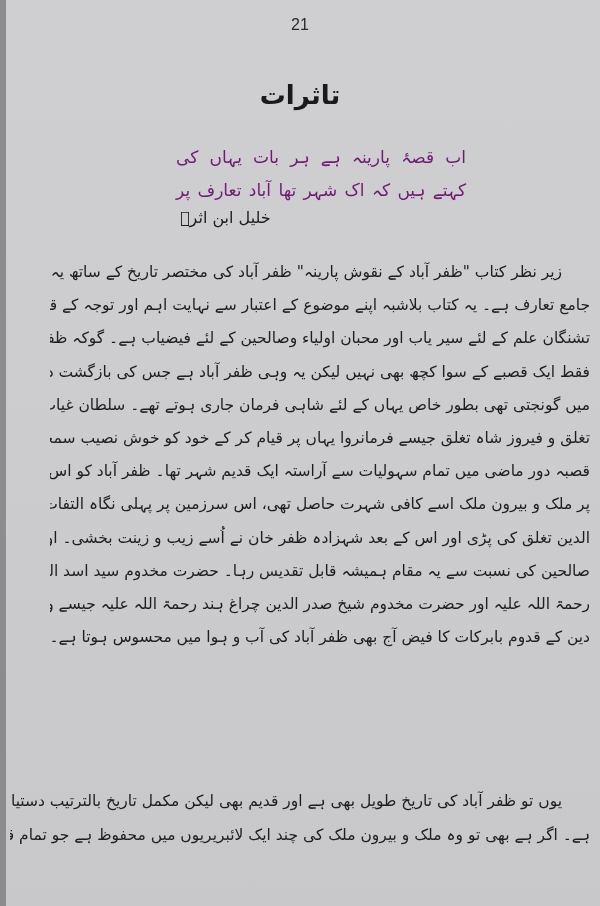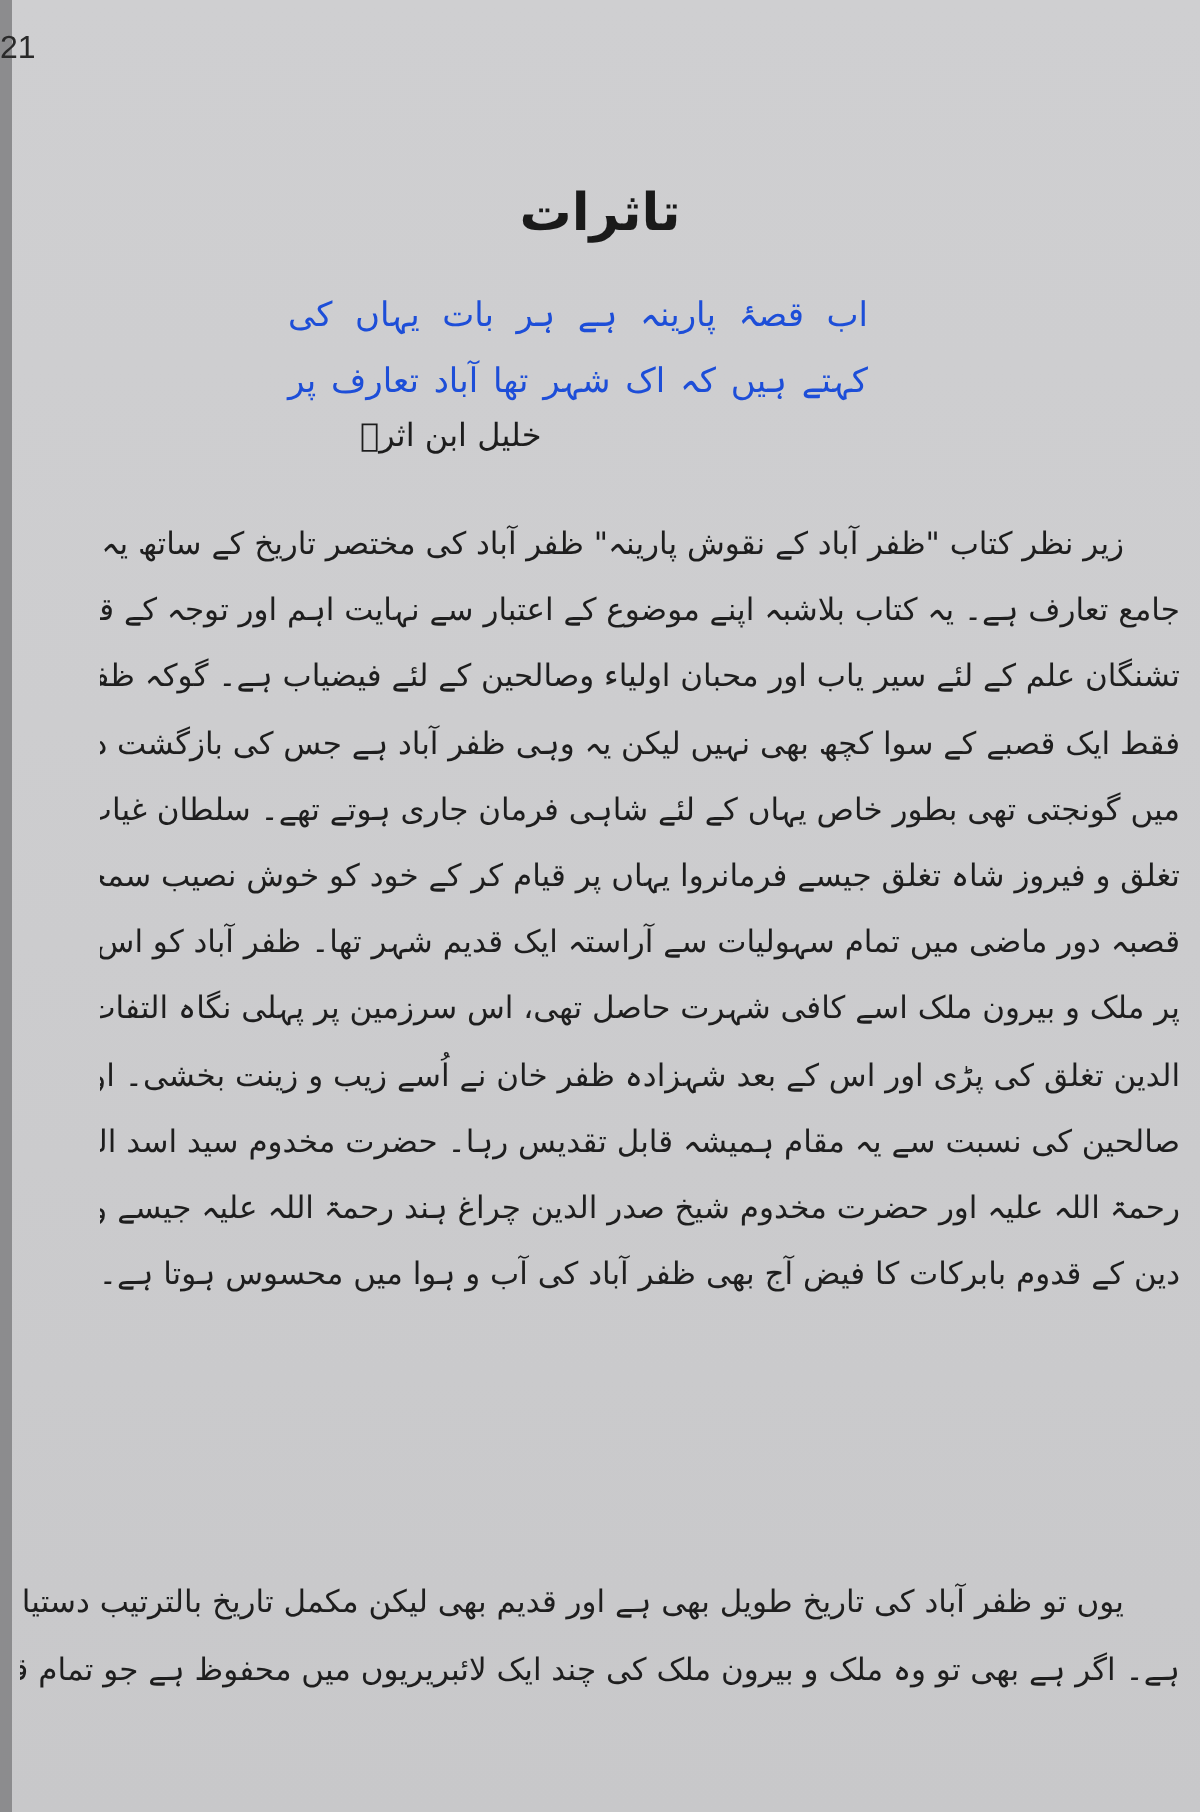--- a/index.html
+++ b/index.html
@@ -28,47 +28,47 @@
       top: 0;
       width: 6px;
       height: 906px;
       background: #8c8c8e;
     }
     .page-number {
       position: absolute;
       top: 16px;
       left: 0;
       width: 600px;
-      text-align: left;
+      text-align: center;
       font-family: "Liberation Sans", sans-serif;
       font-size: 16px;
       color: #2a2a2a;
     }
     .title {
       position: absolute;
-      top: 92px;
+      top: 80px;
       left: 0;
       width: 600px;
       text-align: center;
       font-family: "DejaVu Sans", sans-serif;
       font-weight: bold;
       font-size: 26px;
       color: #1a1a1a;
       direction: rtl;
     }
     .verse {
       position: absolute;
-      left: 144px;
+      left: 176px;
       width: 290px;
       direction: rtl;
       text-align: justify;
       text-align-last: justify;
       font-family: "DejaVu Sans", sans-serif;
       font-size: 17px;
-      color: #1d4ed8;
+      color: #701a75;
     }
     .verse-1 { top: 147px; }
     .verse-2 { top: 180px; }
     .verse-author {
       position: absolute;
       top: 208px;
       left: 180px;
       direction: rtl;
       text-align: center;
       font-family: "DejaVu Sans", sans-serif;

